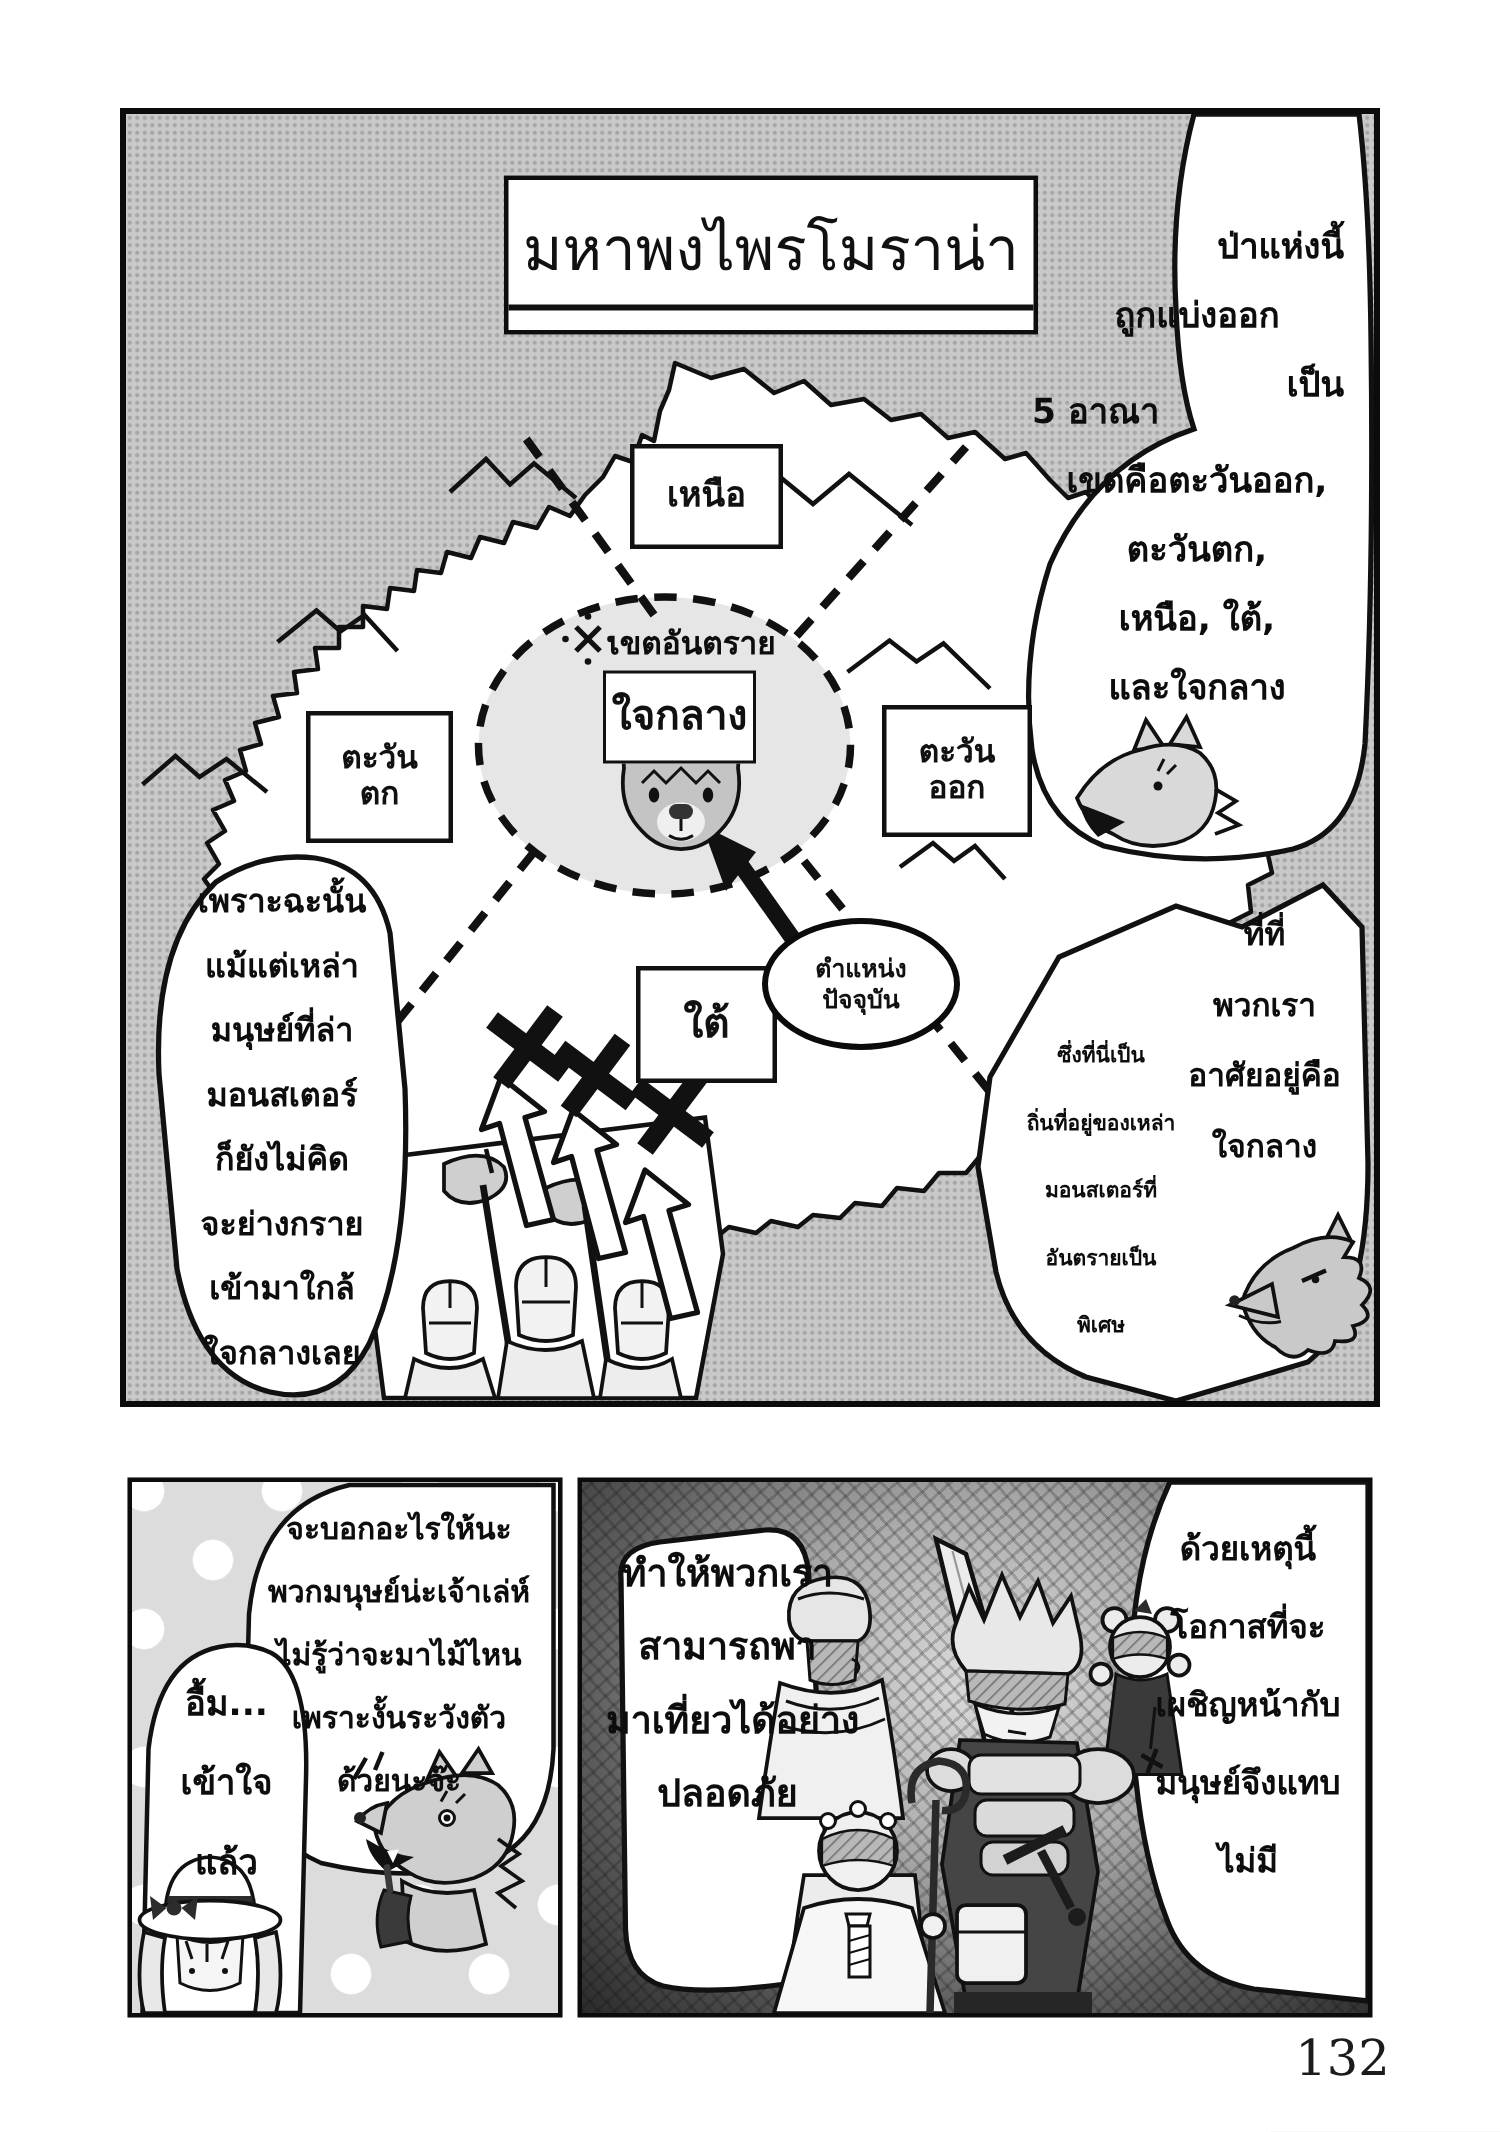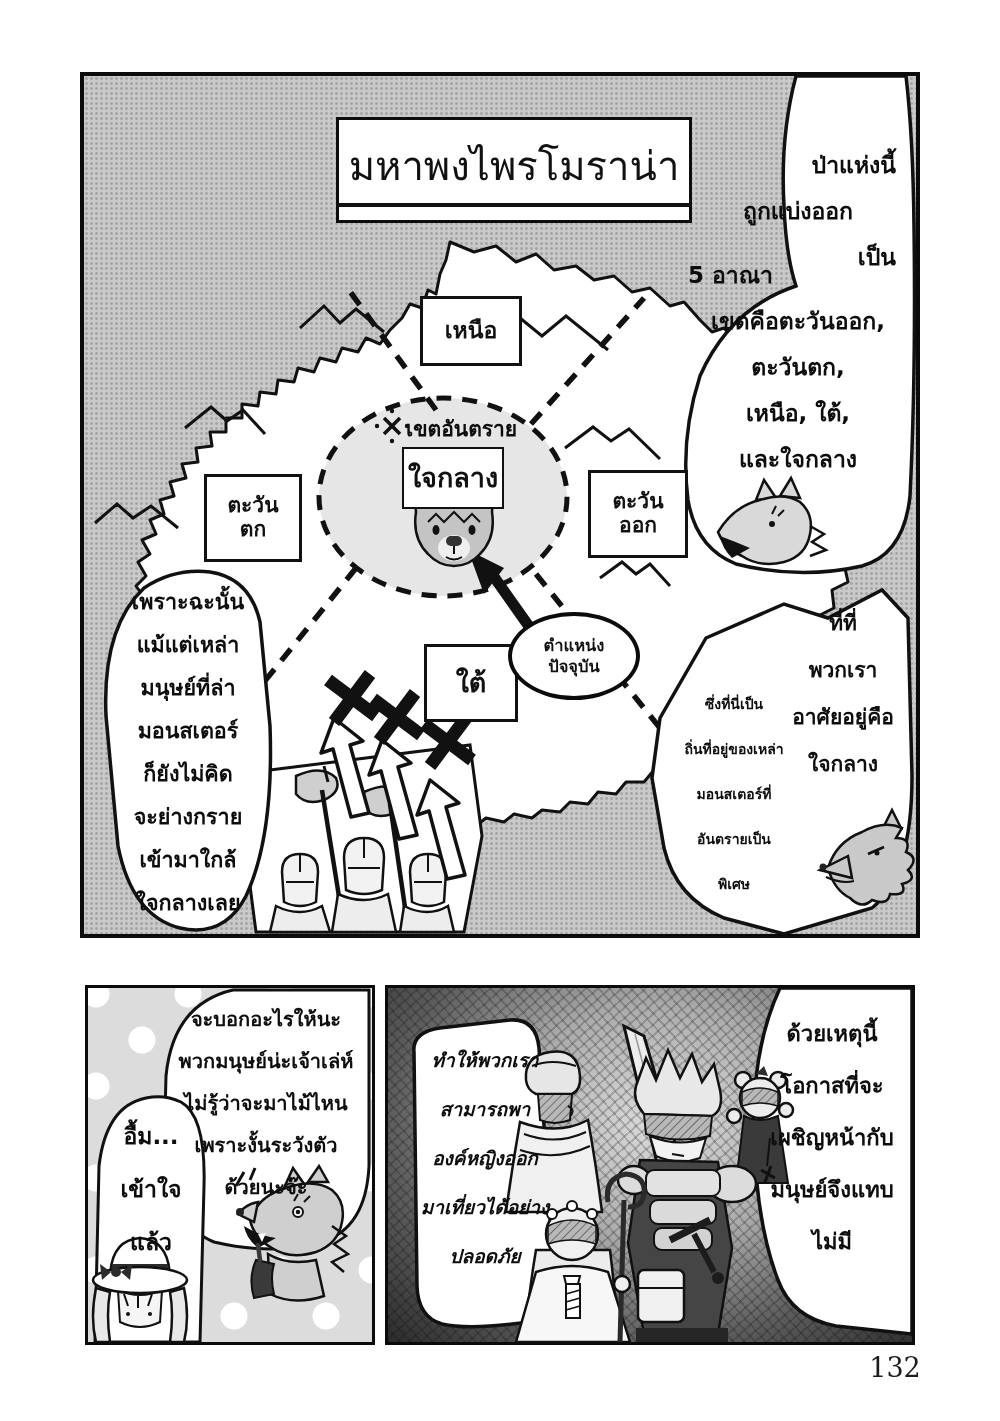--- a/index.html
+++ b/index.html
@@ -28,37 +28,37 @@
         border:3px solid #0d0d0d;display:flex;align-items:center;justify-content:center;}
   .title-box span{font-size:40px;font-weight:normal;border-bottom:4px solid #111;padding:0 10px 5px;white-space:nowrap;}
   .btext{position:absolute;text-align:center;font-weight:600;color:#0d0d0d;}
   .btext div{white-space:nowrap;}
   .rb-text{left:600px;top:66px;width:228px;font-size:23px;line-height:46px;}
   .lb-text{left:18px;top:504px;width:172px;font-size:21.5px;line-height:43px;}
   .hb-right{left:688px;top:524px;width:142px;font-size:21px;line-height:47px;}
   .hb-left{left:562px;top:606px;width:176px;font-size:14px;line-height:45px;}
   .warn-text{left:76px;top:10px;width:204px;font-size:20px;line-height:42px;}
   .reply-text{left:12px;top:122px;width:102px;font-size:23px;line-height:53px;}
-  .mid-left-text{left:16px;top:48px;width:162px;font-size:19px;line-height:49px;font-style:italic;}
+  .mid-left-text{left:16px;top:36px;width:162px;font-size:25px;line-height:49px;}
   .mid-right-text{left:366px;top:20px;width:156px;font-size:22px;line-height:52px;}
   .al-r{text-align:right;padding-right:16px;box-sizing:border-box;}
   .al-l{text-align:left;padding-left:4px;box-sizing:border-box;}
   .pull-up{margin-top:-28px;}
   .north{left:336px;top:220px;width:96px;height:64px;font-size:23px;}
   .west{left:120px;top:398px;width:92px;height:82px;font-size:21px;}
   .east{left:504px;top:394px;width:94px;height:82px;font-size:21px;}
   .south{left:340px;top:568px;width:88px;height:72px;font-size:27px;}
   .center-box{left:318px;top:371px;width:98px;height:58px;font-size:27px;border-width:2.5px;}
   .danger-label{position:absolute;left:322px;top:336px;width:150px;font-size:21px;font-weight:700;
         text-align:left;color:#0d0d0d;}
   .pos-oval{position:absolute;left:424px;top:536px;width:124px;height:80px;border:4.5px solid #0b0b0b;
         border-radius:50%;background:#fff;display:flex;flex-direction:column;align-items:center;
         justify-content:center;font-size:16.5px;font-weight:700;line-height:1.3;text-align:center;}
   .page-num{position:absolute;left:845px;top:1352px;width:100px;text-align:center;
-        font-family:"DejaVu Serif","Liberation Serif",serif;font-size:27px;color:#1c1c1c;}
+        font-family:"DejaVu Serif","Liberation Serif",serif;font-size:33px;color:#1c1c1c;}
 </style>
 </head>
 <body>
 
 <div class="page">
 
   <section class="panel map-panel">
     <svg class="artsvg" width="832" height="858" viewBox="0 0 832 858">
       <defs>
         <pattern id="hatch" width="6" height="6" patternTransform="rotate(45)" patternUnits="userSpaceOnUse">
@@ -386,21 +386,20 @@
         <rect x="178" y="296" width="14" height="34" fill="#fff" stroke="#111" stroke-width="2"></rect>
         <path d="M178 306 L192 302 M178 314 L192 310 M178 322 L192 318" stroke="#111" stroke-width="1.5" fill="none"></path>
         <path d="M236 212 L232 354" stroke="#2a2a2a" stroke-width="5" fill="none"></path>
         <path d="M220 214 Q216 190 238 186 Q258 188 256 206 Q254 220 240 219" stroke="#2a2a2a" stroke-width="5" fill="none"></path>
         <circle cx="234" cy="296" r="8" fill="#f0f0f0" stroke="#111" stroke-width="2.5"></circle>
       </g>
     </svg>
     <div class="btext mid-left-text">
       <div>ทำให้พวกเรา</div>
       <div>สามารถพา</div>
-      <div>องค์หญิงออก</div>
       <div>มาเที่ยวได้อย่าง</div>
       <div>ปลอดภัย</div>
     </div>
     <div class="btext mid-right-text">
       <div>ด้วยเหตุนี้</div>
       <div>โอกาสที่จะ</div>
       <div>เผชิญหน้ากับ</div>
       <div>มนุษย์จึงแทบ</div>
       <div>ไม่มี</div>
     </div>

